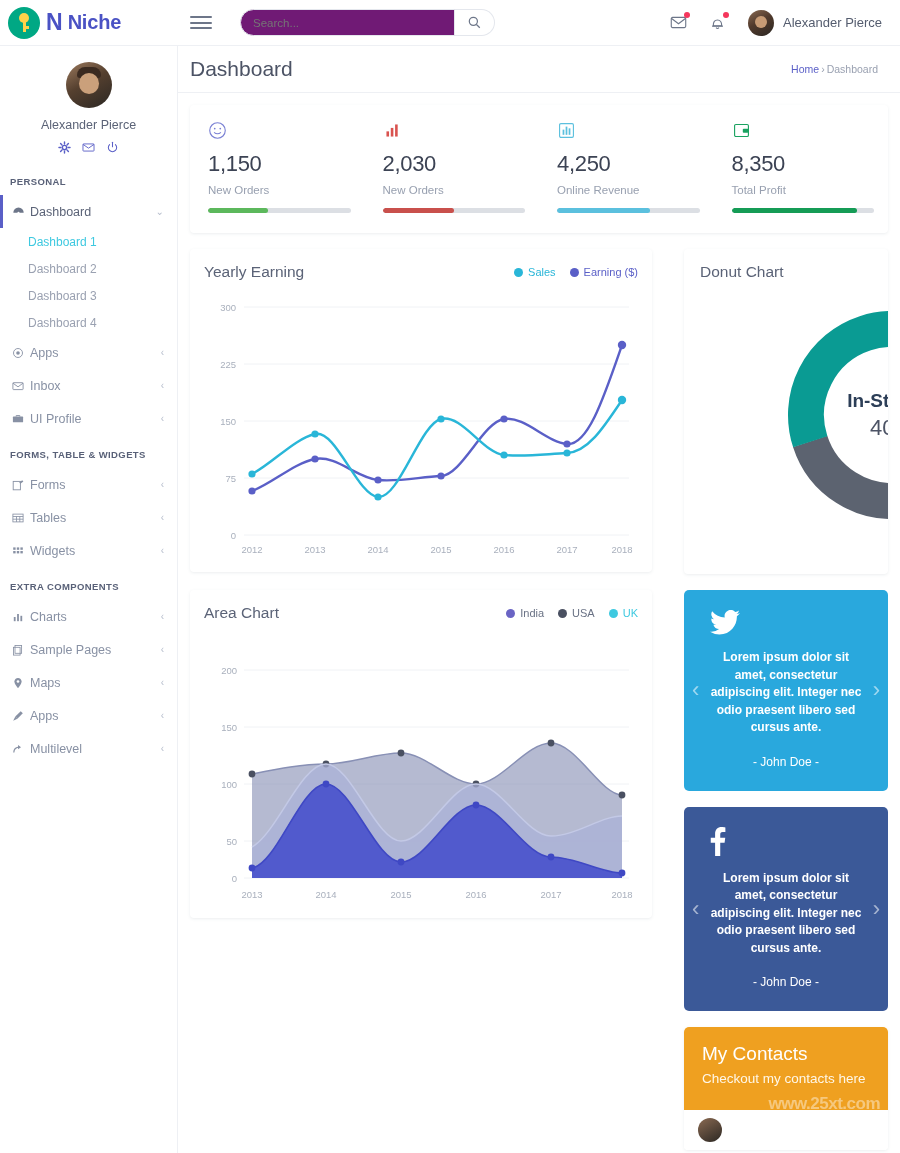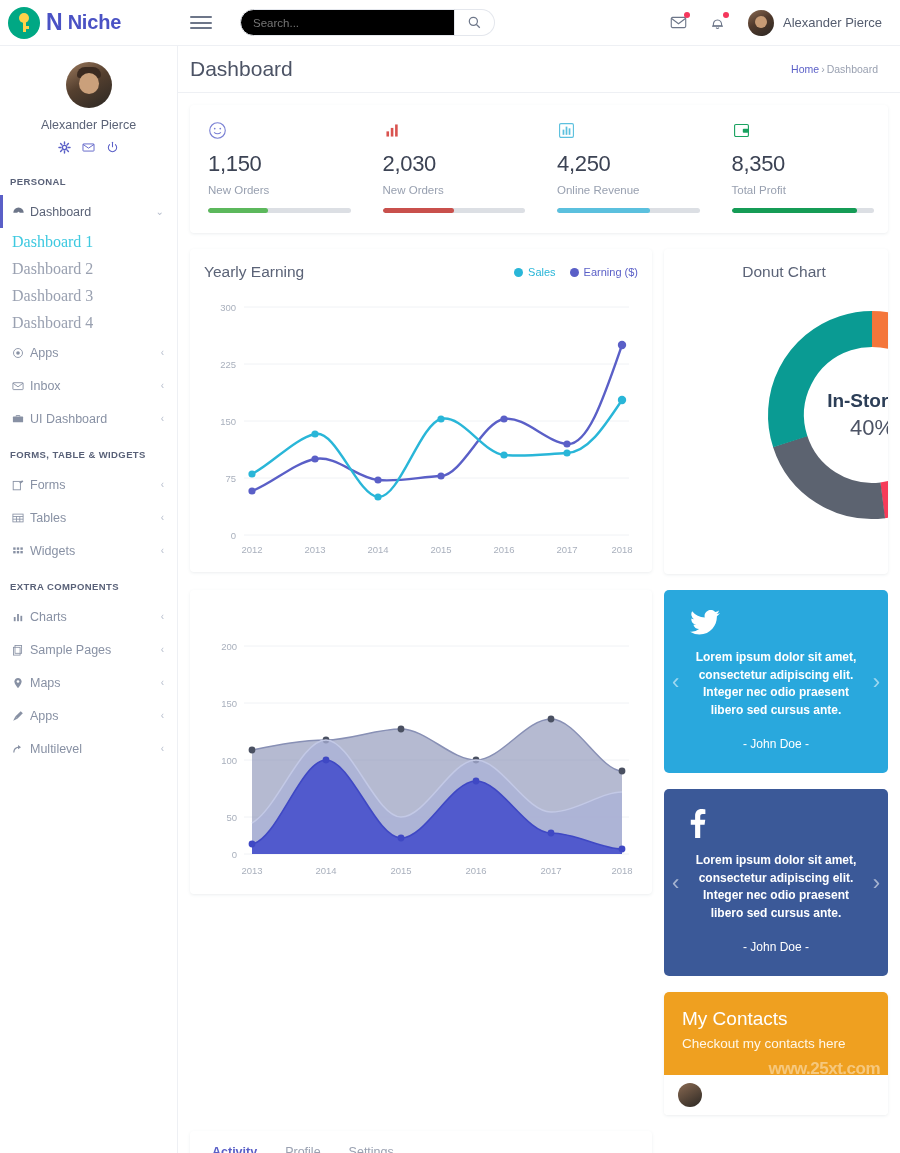--- a/index.html
+++ b/index.html
@@ -37,21 +37,21 @@
     font-size: 23px; font-weight: bold; color: #4a52c4; letter-spacing: -1px; position: relative;
   }
   .brand-name { font-size: 20px; color: #4a52c4; font-weight: bold; letter-spacing: -0.2px; }
 
   .hamburger { margin-left: 12px; width: 22px; cursor: pointer; }
   .hamburger span { display: block; height: 2px; background: #6d7689; margin: 3.5px 0; border-radius: 1px; }
 
   .searchbox {
     margin-left: 28px; width: 215px; height: 27px;
     border: 1px solid #e4e7ed; border-radius: 14px 0 0 14px;
-    display: flex; align-items: center; padding: 0 12px; background: #000000;
+    display: flex; align-items: center; padding: 0 12px; background: #701a75;
   }
   .searchbox input {
     border: none; outline: none; font-size: 11.5px; color: #9aa1b1; width: 100%;
     font-family: "Liberation Sans", sans-serif; background: transparent;
   }
   .search-btn {
     width: 40px; height: 27px; border: 1px solid #e4e7ed; border-left: none;
     border-radius: 0 14px 14px 0; background: #fff;
     display: flex; align-items: center; justify-content: center; cursor: pointer;
   }
@@ -106,22 +106,22 @@
     font-size: 12.5px; color: #8891a4; cursor: pointer; position: relative;
   }
   .nav-item.active { color: #5b6377; }
   .nav-item.active::before {
     content:''; position:absolute; left:0; top:0; width:3px; height:100%; background:#5a5fc7;
   }
   .nav-item .ni { width: 18px; display: inline-flex; align-items: center; color: #8891a4; }
   .nav-item .nl { flex: 1; }
   .nav-item .chev { font-size: 10px; color: #b6bdcc; }
   .nav-sub {
-    font-size: 16px; color: #9aa1b1; padding: 0 0 0 12px; height: 27px;
-    display: flex; align-items: center; cursor: pointer; font-family: Liberation Serif, serif;
+    font-size: 12px; color: #9aa1b1; padding: 0 0 0 28px; height: 27px;
+    display: flex; align-items: center; cursor: pointer;
   }
   .nav-sub.active { color: #3ec9e0; }
 
   
   .main { position: absolute; top: 46px; left: 178px; width: 722px; height: 1107px; background: #fff; overflow: hidden; }
   .pagehead {
     height: 47px; display: flex; align-items: center; justify-content: space-between;
     padding: 0 22px 0 12px; border-bottom: 1px solid #eef0f4;
   }
   .pagetitle { font-size: 21px; color: #4c5365; font-weight: normal; }
@@ -139,31 +139,31 @@
   .stat { flex: 1; padding: 0 14px 0 18px; }
   .stat-icon { height: 20px; margin-bottom: 10px; }
   .stat-val { font-size: 22px; color: #3c4354; letter-spacing: -0.3px; }
   .stat-lbl { font-size: 11.5px; color: #98a0b0; margin-top: 7px; }
   .bar-track { height: 5px; background: #dcdfe4; border-radius: 3px; margin-top: 12px; overflow: hidden; }
   .bar-fill { height: 100%; border-radius: 3px; }
 
   
   .card { background: #fff; border-radius: 4px; box-shadow: 0 1px 3px rgba(110,120,140,0.13); }
   .card-title { font-size: 15.5px; color: #5b6377; }
-  .row2 { display: flex; gap: 12px; margin-bottom: 16px; }
+  .row2 { display: flex; gap: 32px; margin-bottom: 16px; }
   .col-left { width: 462px; flex: 0 0 462px; }
   .col-right { flex: 1; }
 
   .chart-card { padding: 14px 14px 10px 14px; }
   .chart-head { display: flex; align-items: center; justify-content: space-between; margin-bottom: 6px; }
   .legend { display: flex; gap: 14px; align-items: center; }
   .legend-item { display: flex; align-items: center; gap: 5px; font-size: 11px; }
   .legend-dot { width: 9px; height: 9px; border-radius: 50%; display: inline-block; }
 
-  .donut-card { padding: 14px 0 14px 16px; height: 325px; overflow: hidden; position: relative; text-align: center; }
+  .donut-card { padding: 14px 0 14px 16px; height: 325px; overflow: hidden; position: relative; }
   .donut-wrap { position: absolute; left: 78px; top: 36px; }
 
   .social-card {
     border-radius: 5px; color: #fff; text-align: center;
     padding: 20px 26px 22px; position: relative; margin-bottom: 16px;
   }
   .social-icon { font-size: 27px; margin-bottom: 14px; line-height: 1; }
   .social-text { font-size: 12px; line-height: 17.5px; font-weight: bold; }
   .social-author { font-size: 12px; margin-top: 18px; }
   .car-arrow {
@@ -319,21 +319,21 @@
       <span class="nl">Inbox</span>
       <span class="chev">‹</span>
     </div>
     <div class="nav-item">
       <span class="ni">
         <svg width="12" height="12" viewBox="0 0 20 20">
             <rect x="1.5" y="6" width="17" height="9.5" rx="1" fill="#8891a4"></rect>
             <path d="M7 6V4.2h6V6" fill="none" stroke="#8891a4" stroke-width="1.5"></path>
           </svg>
       </span>
-      <span class="nl">UI Dashboard</span>
+      <span class="nl">UI Profile</span>
       <span class="chev">‹</span>
     </div>
 
     <div class="side-heading">FORMS, TABLE &amp; WIDGETS</div>
     <div class="nav-item">
       <span class="ni">
         <svg width="12" height="12" viewBox="0 0 20 20">
             <rect x="2" y="4" width="12" height="14" fill="none" stroke="#8891a4" stroke-width="1.5"></rect>
             <path d="M12 6l5-4 2 2-5 4z" fill="#8891a4"></path>
           </svg>
@@ -587,20 +587,37 @@
                 <div style="font-size:22px;color:#4c5365;margin-top:3px">40%</div>
               </div>
             </div>
           </div>
         </div>
       </div>
 
       <div class="row2">
         <div class="col-left">
           <div class="card chart-card">
+            <div class="chart-head">
+              <div class="card-title">Area Chart</div>
+              <div class="legend">
+                <div class="legend-item">
+                  <span class="legend-dot" style="background:#6a64c4"></span>
+                  <span style="color:#6a7285">India</span>
+                </div>
+                <div class="legend-item">
+                  <span class="legend-dot" style="background:#4a5061"></span>
+                  <span style="color:#6a7285">USA</span>
+                </div>
+                <div class="legend-item">
+                  <span class="legend-dot" style="background:#3ec9e0"></span>
+                  <span style="color:#3ec9e0">UK</span>
+                </div>
+              </div>
+            </div>
             <svg width="430" height="280" viewBox="0 0 430 280">
               <line class="grid-line" x1="40" y1="42" x2="425" y2="42"></line>
               <line class="grid-line" x1="40" y1="99" x2="425" y2="99"></line>
               <line class="grid-line" x1="40" y1="156" x2="425" y2="156"></line>
               <line class="grid-line" x1="40" y1="213" x2="425" y2="213"></line>
               <line class="grid-line" x1="40" y1="250" x2="425" y2="250"></line>
               <text class="ax-label" x="33" y="46" text-anchor="end">200</text>
               <text class="ax-label" x="33" y="103" text-anchor="end">150</text>
               <text class="ax-label" x="33" y="160" text-anchor="end">100</text>
               <text class="ax-label" x="33" y="217" text-anchor="end">50</text>

